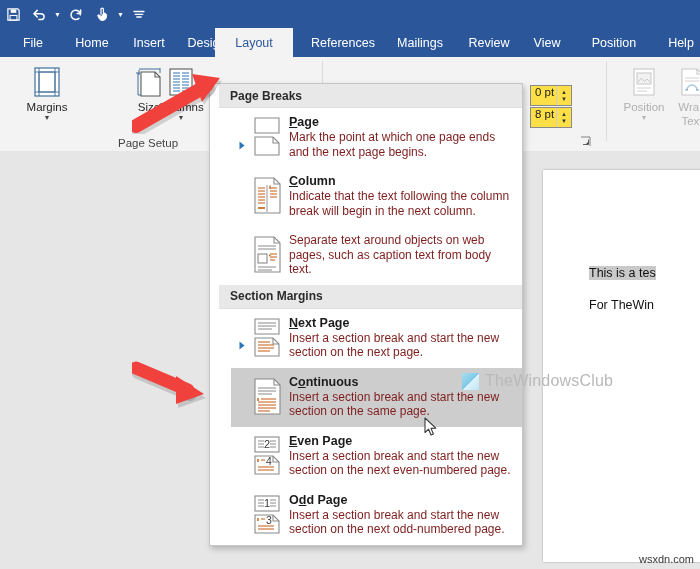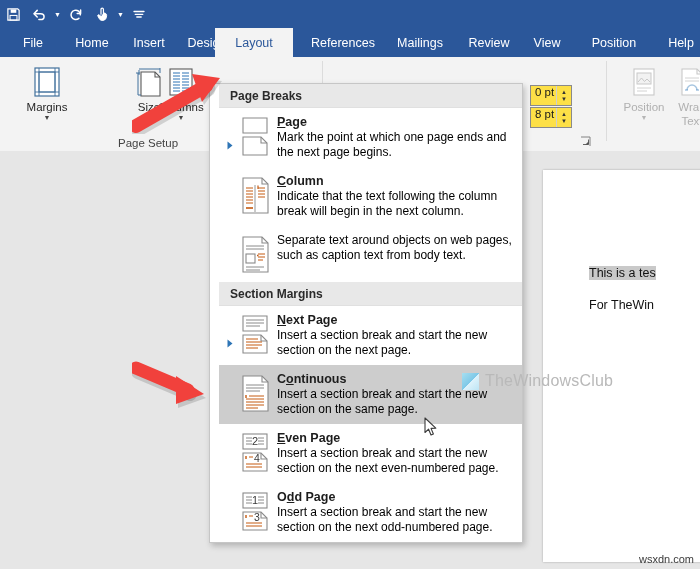--- a/index.html
+++ b/index.html
@@ -153,40 +153,41 @@
     background: #e8e8e8;
     display: flex; align-items: center;
     padding-left: 11px;
     font-size: 12px; font-weight: bold; color: #2b2b2b;
     border-bottom: 1px solid #e0e0e0;
   }
   .menu-item {
     display: flex;
     padding: 7px 8px 8px 6px;
     position: relative;
+    margin-left: 12px;
   }
   .menu-item.hover { background: #cdcdcd; }
   .mi-marker {
     width: 10px; flex: 0 0 10px;
     display: flex; align-items: center; justify-content: center;
     padding-top: 16px;
   }
   .mi-icon {
     width: 40px; flex: 0 0 40px;
     display: flex; align-items: flex-start; justify-content: center;
     padding-top: 1px;
   }
   .mi-text { flex: 1; padding-left: 2px; }
   .mi-title {
     font-size: 12.5px; font-weight: bold; color: #1c1c1c;
     margin-bottom: 1px;
   }
   .mi-title u { text-decoration: underline; }
   .mi-desc {
-    font-size: 12px; color: #000000; line-height: 14.5px;
+    font-size: 12px; color: #7f1d1d; line-height: 14.5px;
   }
 
   
   .red-arrow { position: absolute; z-index: 60; pointer-events: none; }
 
   
   .watermark {
     position: absolute; z-index: 55;
     display: flex; align-items: center; gap: 6px;
     pointer-events: none;

